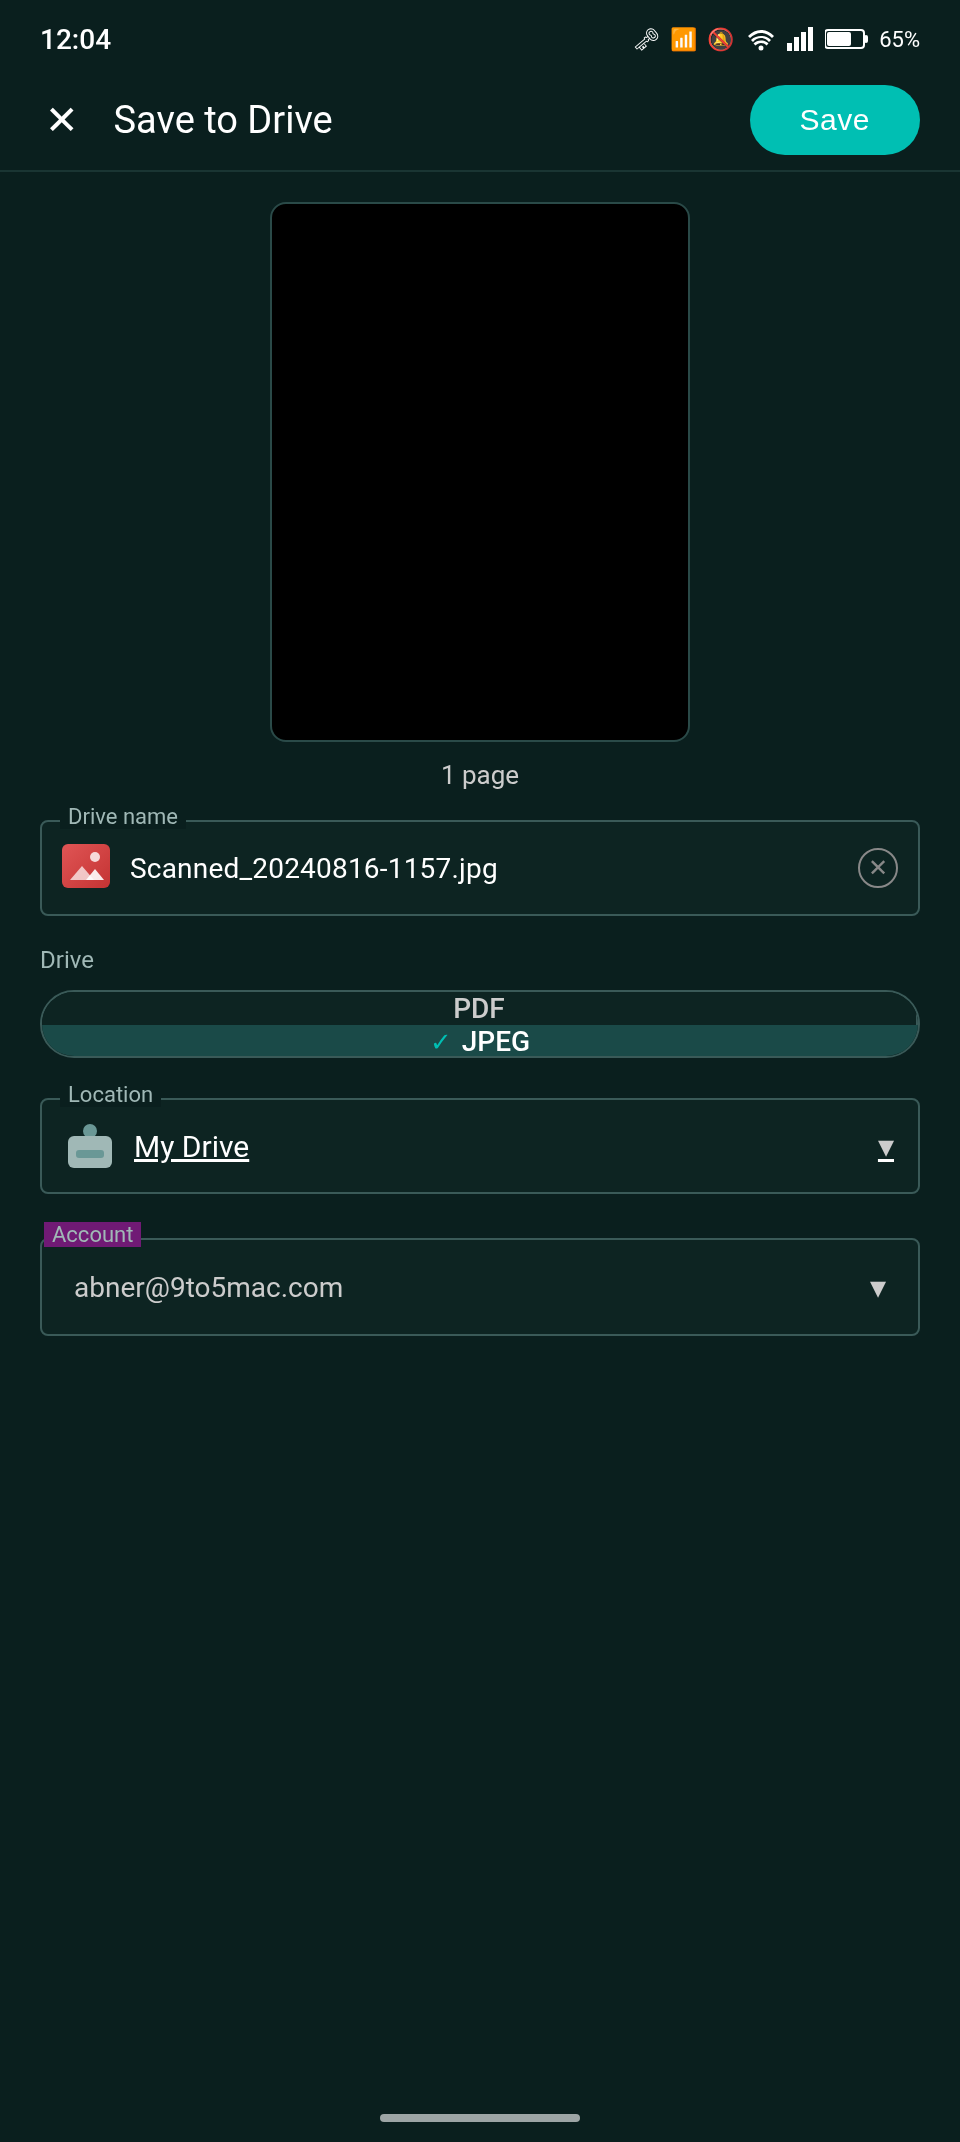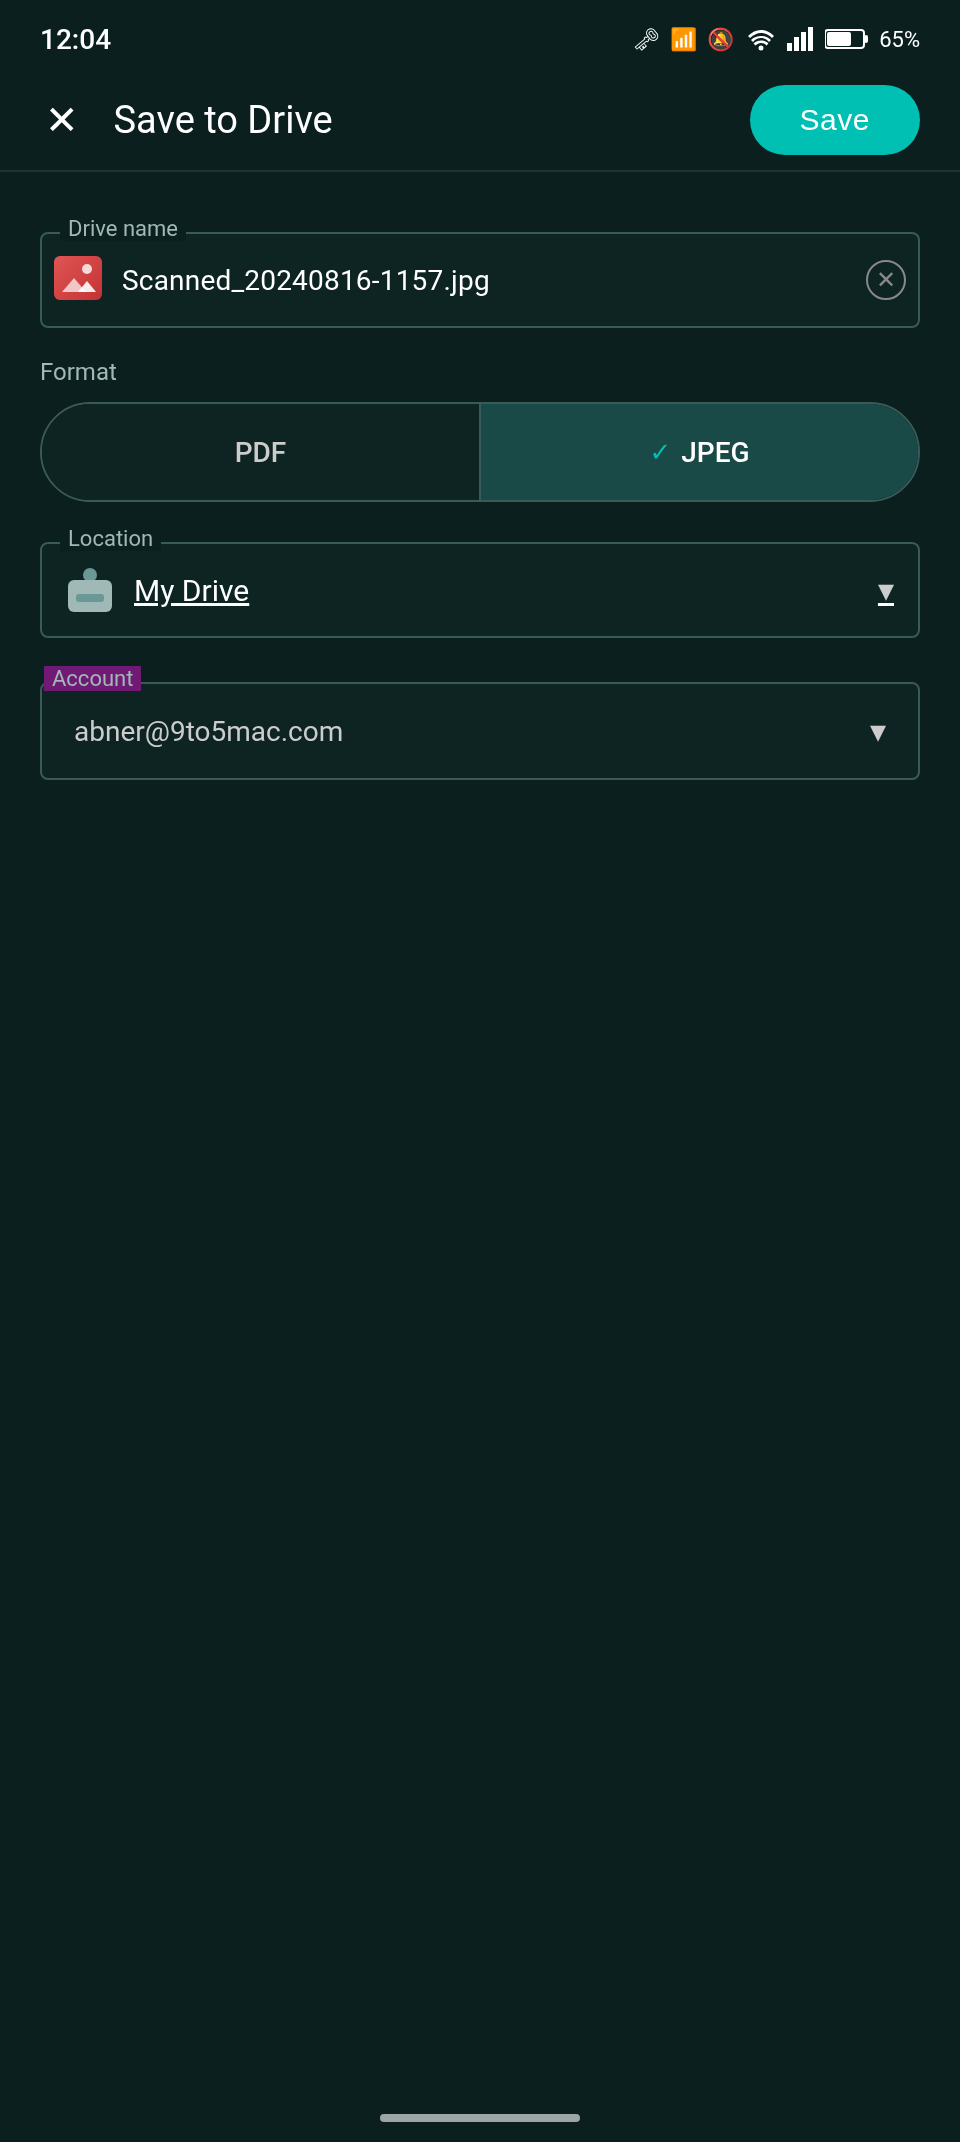--- a/index.html
+++ b/index.html
@@ -142,21 +142,21 @@
       background-color: #0a1f1e;
       padding: 0 8px;
       z-index: 1;
     }
 
     .field-input-row {
       display: flex;
       align-items: center;
       border: 2px solid #3a5a58;
       border-radius: 8px;
-      padding: 22px 12px;
+      padding: 22px 20px;
       background-color: #0d2422;
       gap: 20px;
     }
 
     .file-icon {
       width: 48px;
       height: 48px;
       flex-shrink: 0;
     }
 
@@ -242,21 +242,22 @@
       font-size: 24px;
       color: #a0b8b6;
       margin-bottom: 16px;
     }
 
     .format-toggle {
       display: flex;
       border: 2px solid #3a5a58;
       border-radius: 50px;
       overflow: hidden;
-      height: 100px;
+      height: 68px;
+      flex-direction: column;
     }
 
     .format-option {
       flex: 1;
       display: flex;
       align-items: center;
       justify-content: center;
       font-size: 28px;
       font-weight: 500;
       cursor: pointer;
@@ -444,20 +445,24 @@
     <button class="close-btn">✕</button>
     <span class="app-title">Save to Drive</span>
   </div>
   <button class="save-btn">Save</button>
 </div>
 
 <div class="divider"></div>
 
 <div class="main-content">
 
+  <div class="preview-container">
+    <div class="preview-image"></div>
+    <span class="page-count">1 page</span>
+  </div>
 
   <div class="field-container" style="margin-top: 30px;">
     <span class="field-label">Drive name</span>
     <div class="field-input-row">
       <div class="file-icon">
         <div class="file-icon-inner">
           <div class="file-icon-sun"></div>
           <div class="file-icon-mountain"></div>
           <div class="file-icon-mountain2"></div>
         </div>
@@ -465,21 +470,21 @@
       <span class="filename-text">Scanned_20240816-1157.jpg</span>
       <button class="clear-btn">
         <div class="clear-circle">
           <span style="font-size:24px; color:#888888; line-height:1;">✕</span>
         </div>
       </button>
     </div>
   </div>
 
   <div class="format-section">
-    <div class="format-label">Format</div>
+    <div class="format-label">Drive</div>
     <div class="format-toggle">
       <div class="format-option pdf">
         <span>PDF</span>
       </div>
       <div class="format-option jpeg">
         <span class="check-icon">✓</span>
         <span>JPEG</span>
       </div>
     </div>
   </div>

